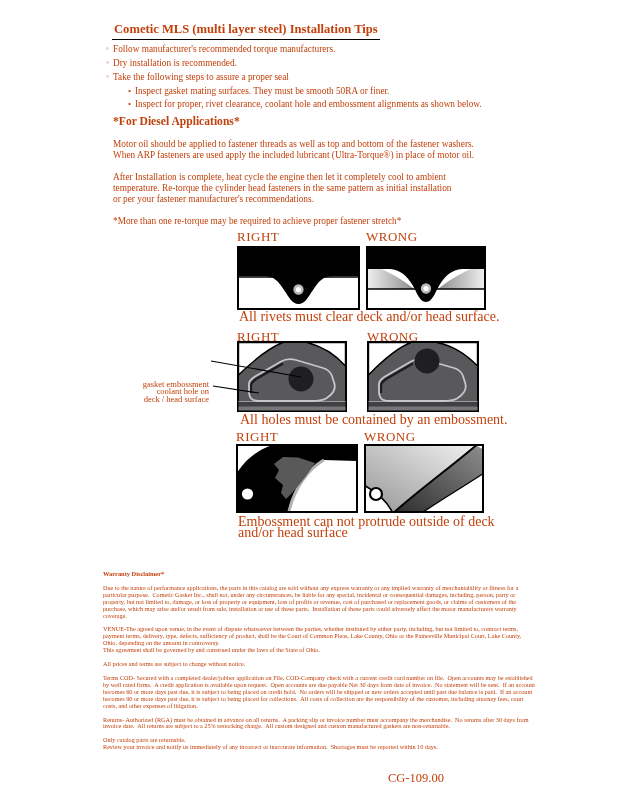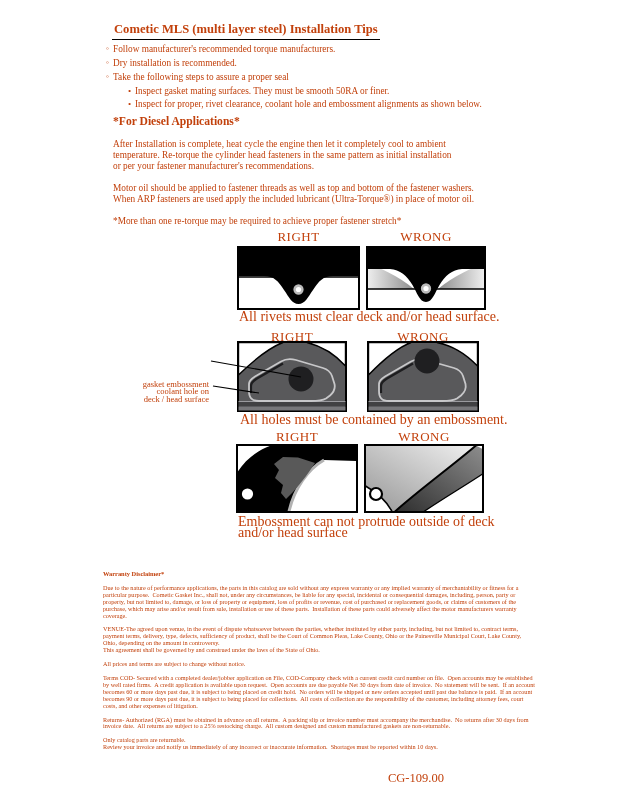--- a/index.html
+++ b/index.html
@@ -23,21 +23,21 @@
   .subtip{display:flex;margin-bottom:2.2px;line-height:10.5px;}
   .subtip .m2{width:7px;font-size:9px;line-height:10px;flex:0 0 auto;}
 
   
   .diesel{left:113px;top:116px;width:440px;font-size:9.3px;line-height:11px;}
   .diesel h2{font-size:11.6px;margin:0 0 12px 0;}
   .diesel .para{margin:0 0 11px 0;}
   .diesel .line{white-space:nowrap;}
 
   
-  .dg-label{font-size:13px;text-align:center;letter-spacing:0.5px;}
+  .dg-label{font-size:13px;letter-spacing:0.5px;}
   .caption{font-size:14px;line-height:11px;white-space:nowrap;}
 
   
   .callout{font-size:8.5px;line-height:8.3px;text-align:right;width:110px;}
 
   
   .disclaimer{left:103px;top:571px;width:432px;font-size:6.2px;line-height:6.9px;}
   .disclaimer .dhead{font-size:6.4px;font-weight:bold;margin:0 0 7px 0;}
   .disclaimer p{margin:0 0 7px 0;white-space:pre-wrap;}
   .disclaimer .tightline{margin:0;white-space:pre-wrap;}
@@ -73,27 +73,27 @@
       <div class="subtip">
         <span class="m2">•</span>
         <span>Inspect for proper, rivet clearance, coolant hole and embossment alignments as shown below.</span>
       </div>
     </div>
   </div>
 
   <div class="abs diesel">
     <h2>*For Diesel Applications*</h2>
     <div class="para">
+      <div class="line">Motor oil should be applied to fastener threads as well as top and bottom of the fastener washers.</div>
+      <div class="line">When ARP fasteners are used apply the included lubricant (Ultra-Torque®) in place of motor oil.</div>
+    </div>
+    <div class="para">
       <div class="line">After Installation is complete, heat cycle the engine then let it completely cool to ambient</div>
       <div class="line">temperature. Re-torque the cylinder head fasteners in the same pattern as initial installation</div>
       <div class="line">or per your fastener manufacturer's recommendations.</div>
-    </div>
-    <div class="para">
-      <div class="line">Motor oil should be applied to fastener threads as well as top and bottom of the fastener washers.</div>
-      <div class="line">When ARP fasteners are used apply the included lubricant (Ultra-Torque®) in place of motor oil.</div>
     </div>
     <div>*More than one re-torque may be required to achieve proper fastener stretch*</div>
   </div>
 
   <div class="abs dg-label" style="left:237px;top:229px;width:123px;">RIGHT</div>
   <div class="abs dg-label" style="left:366px;top:229px;width:120px;">WRONG</div>
 
   <svg class="abs" style="left:237px;top:246px;" width="123" height="64" viewBox="0 0 123 64">
     <rect x="1" y="1" width="121" height="62" fill="#ffffff" stroke="#000" stroke-width="2"></rect>
     <path d="M2,25 L40,30.5 L2,30.5 Z" fill="#a9a9a9"></path>

